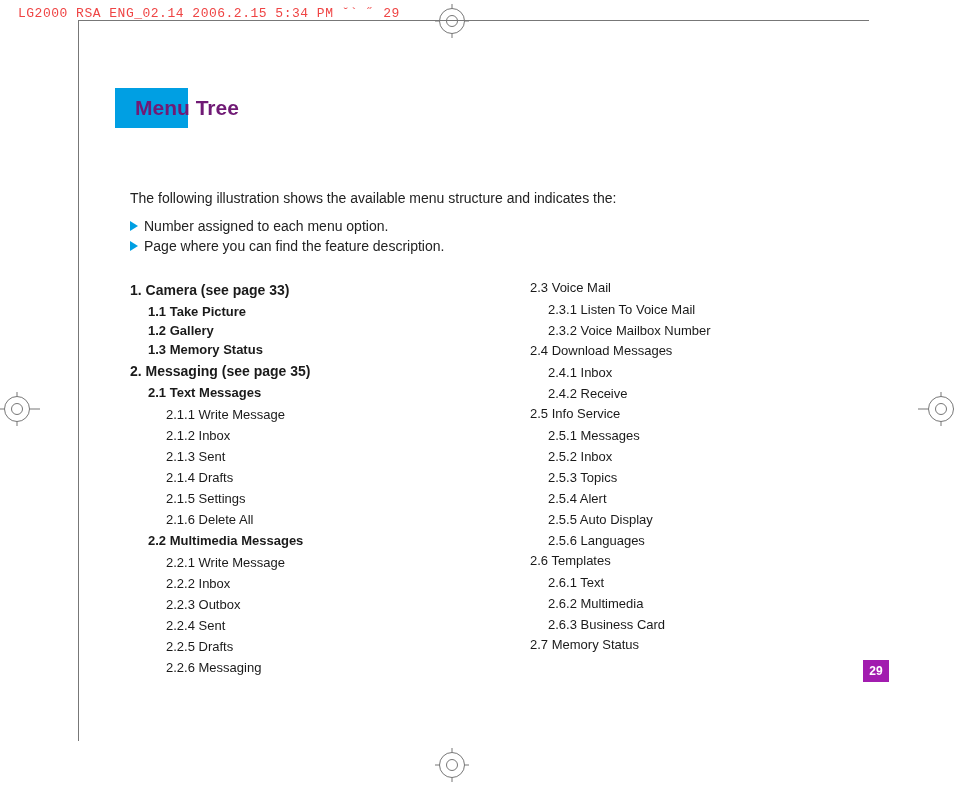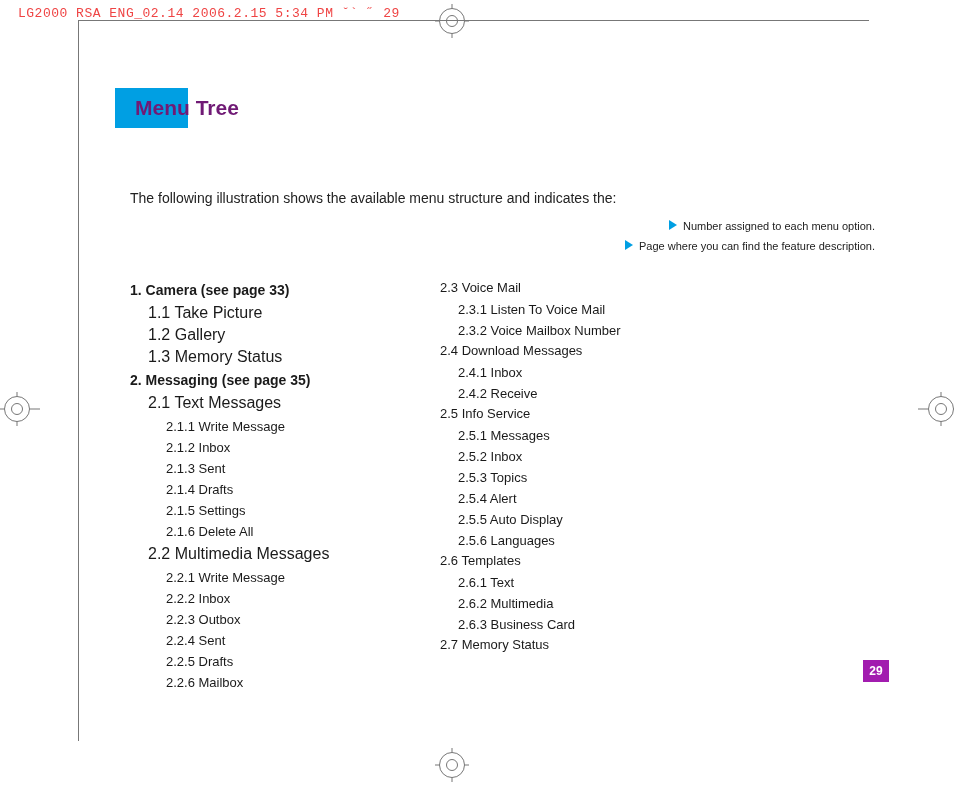--- a/index.html
+++ b/index.html
@@ -103,51 +103,51 @@
   }
   .intro {
     font-size: 14px;
     margin-bottom: 10px;
     color: #222;
   }
   .bullets {
     margin-bottom: 22px;
   }
   .bullets .row {
-    font-size: 11px;
+    font-size: 14px;
     line-height: 20px;
     color: #222;
-    text-align: right;
   }
   .tri {
     display: inline-block;
     width: 0; height: 0;
     border-top: 5px solid transparent;
     border-bottom: 5px solid transparent;
     border-left: 8px solid #009fe3;
     margin-right: 6px;
     vertical-align: 0px;
   }
 
   .columns {
     display: flex;
+    gap: 90px;
   }
   .col {
     width: 310px;
   }
   .l1 {
     font-weight: bold;
     font-size: 14px;
     margin-top: 4px;
     margin-bottom: 6px;
   }
   .l1.gap { margin-top: 6px; }
   .l2 {
-    font-weight: normal;
-    font-size: 16px;
+    font-weight: bold;
+    font-size: 13px;
     margin-left: 18px;
     margin-bottom: 4px;
     margin-top: 3px;
   }
   .l2b {
     font-weight: normal;
     font-size: 13px;
     margin-bottom: 4px;
     margin-top: 2px;
   }
@@ -234,21 +234,21 @@
       <div class="l3">2.1.3 Sent</div>
       <div class="l3">2.1.4 Drafts</div>
       <div class="l3">2.1.5 Settings</div>
       <div class="l3">2.1.6 Delete All</div>
       <div class="l2">2.2 Multimedia Messages</div>
       <div class="l3">2.2.1 Write Message</div>
       <div class="l3">2.2.2 Inbox</div>
       <div class="l3">2.2.3 Outbox</div>
       <div class="l3">2.2.4 Sent</div>
       <div class="l3">2.2.5 Drafts</div>
-      <div class="l3">2.2.6 Mailbox</div>
+      <div class="l3">2.2.6 Messaging</div>
     </div>
 
     <div class="col">
       <div class="l2b">2.3 Voice Mail</div>
       <div class="l3b">2.3.1 Listen To Voice Mail</div>
       <div class="l3b">2.3.2 Voice Mailbox Number</div>
       <div class="l2b">2.4 Download Messages</div>
       <div class="l3b">2.4.1 Inbox</div>
       <div class="l3b">2.4.2 Receive</div>
       <div class="l2b">2.5 Info Service</div>

